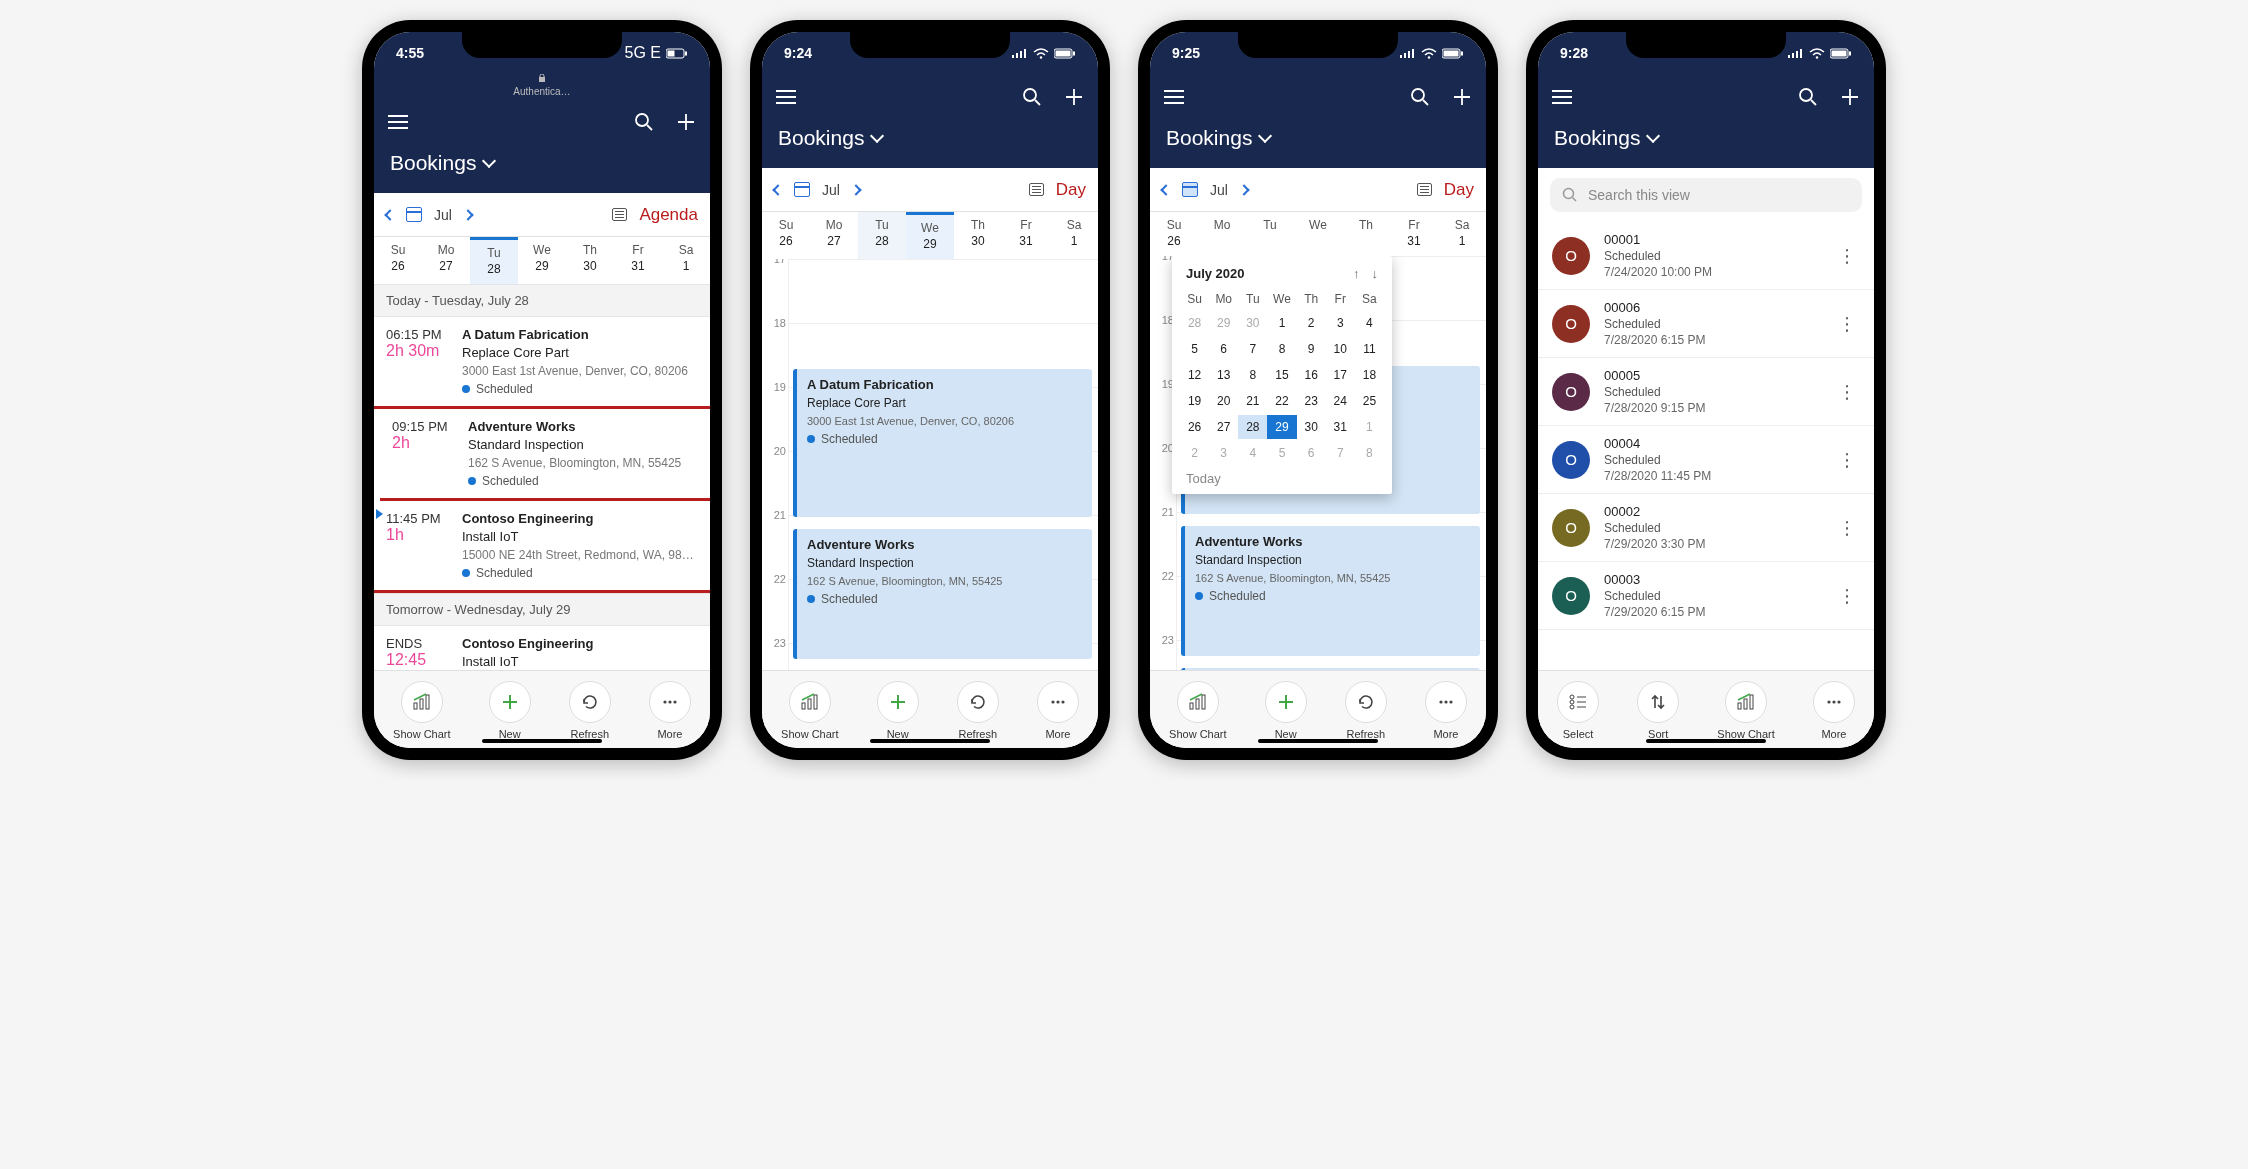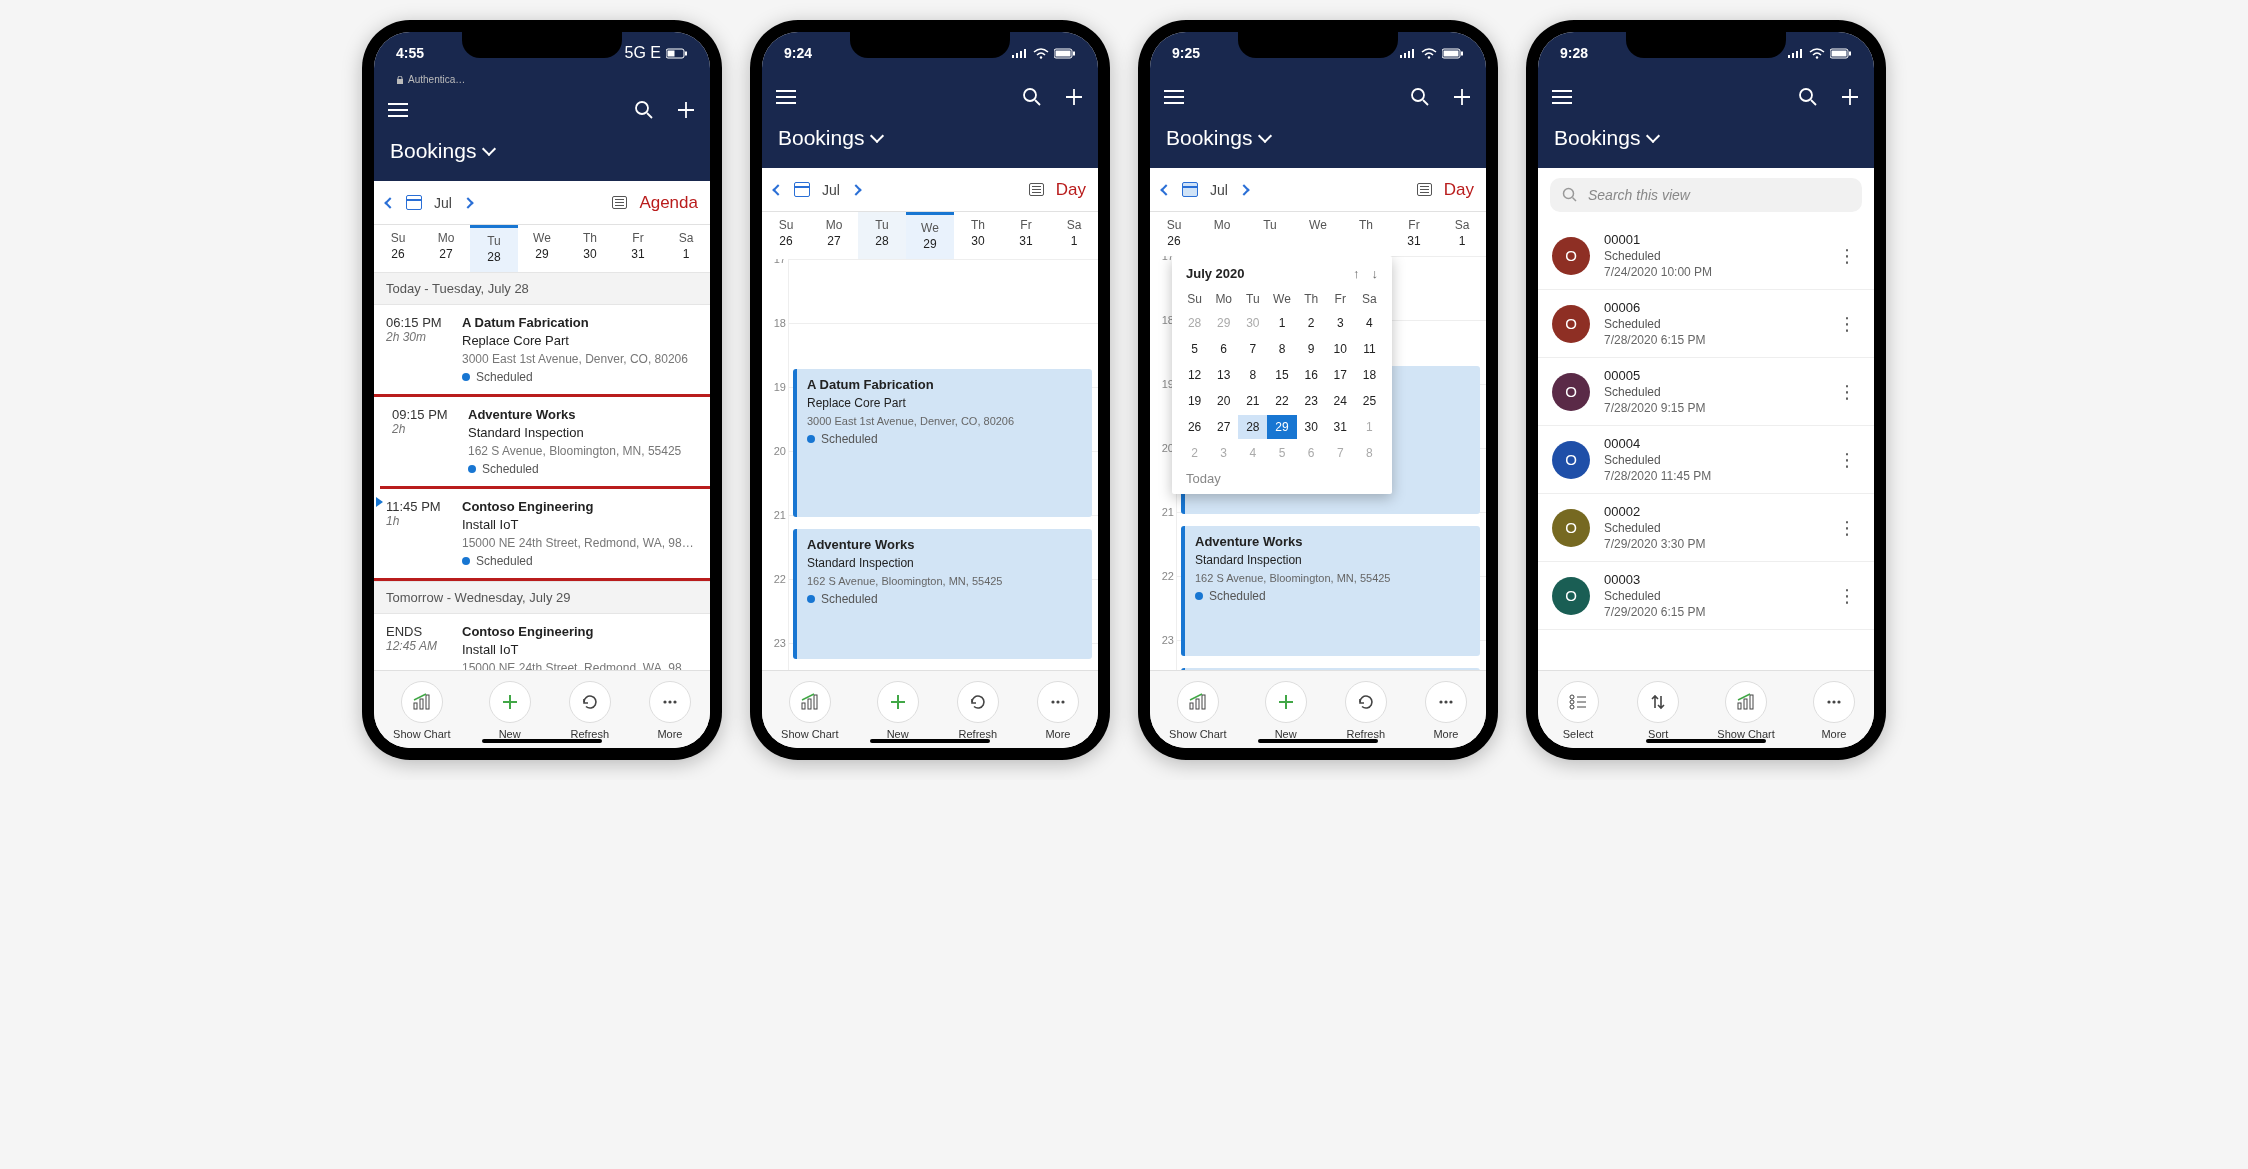--- a/index.html
+++ b/index.html
@@ -2,21 +2,21 @@
 <html><head>
 <meta charset="utf-8">
 <style>
   * { box-sizing: border-box; margin: 0; padding: 0; font-family: -apple-system, "Segoe UI", Arial, sans-serif; }
   body { background:#f5f5f5; padding:20px; display:flex; gap:28px; justify-content:center; }
   .phone { width:360px; height:740px; background:#000; border-radius:48px; padding:12px; position:relative; box-shadow:0 4px 20px rgba(0,0,0,.25);}
   .screen { width:100%; height:100%; background:#fff; border-radius:36px; overflow:hidden; display:flex; flex-direction:column; position:relative;}
   .notch { position:absolute; top:0; left:50%; transform:translateX(-50%); width:160px; height:26px; background:#000; border-radius:0 0 18px 18px; z-index:50;}
   .statusbar { height:42px; background:#19284e; color:#fff; display:flex; justify-content:space-between; align-items:center; padding:0 22px; font-size:14px; font-weight:600; flex-shrink:0;}
   .statusbar .right{display:flex;align-items:center;gap:5px;}
-  .sub-status{background:#19284e;color:#bbb;font-size:10px;padding:0 22px 2px;display:flex;align-items:center;gap:4px;}
+  .sub-status{background:#19284e;color:#bbb;font-size:10px;padding:0 22px 2px;display:flex;align-items:center;gap:4px;flex-direction:column;}
   .topbar { background:#19284e; color:#fff; height:46px; display:flex; align-items:center; justify-content:space-between; padding:0 14px; flex-shrink:0;}
   .topbar .icons{display:flex;gap:22px;font-size:22px;}
   .ham{display:flex;flex-direction:column;gap:4px;width:20px;}
   .ham span{display:block;height:2px;background:#fff;}
   .titlebar{background:#19284e;color:#fff;padding:6px 16px 18px;font-size:21px;font-weight:400;display:flex;align-items:center;gap:8px;flex-shrink:0;}
   .chev-down{display:inline-block;width:10px;height:10px;border-right:2px solid #fff;border-bottom:2px solid #fff;transform:rotate(45deg);margin-top:-4px;}
   .toolbar{height:44px;border-bottom:1px solid #e1e1e1;display:flex;align-items:center;justify-content:space-between;padding:0 12px;font-size:14px;color:#444;flex-shrink:0;}
   .toolbar .left,.toolbar .right{display:flex;align-items:center;gap:12px;}
   .arrow{display:inline-block;width:8px;height:8px;border-left:2px solid #2a6fd6;border-bottom:2px solid #2a6fd6;}
   .arrow.back{transform:rotate(45deg);}
@@ -28,21 +28,21 @@
   .list-ico{width:15px;height:13px;border:1.5px solid #555;border-radius:2px;position:relative;}
   .list-ico::before{content:"";position:absolute;display:block;top:2px;left:2px;right:2px;height:1px;background:#555;box-shadow:0 3px 0 #555,0 6px 0 #555;}
   .weekrow{display:grid;grid-template-columns:repeat(7,1fr);text-align:center;font-size:12px;color:#555;flex-shrink:0;}
   .weekrow .day{padding:6px 0 2px;}
   .weekrow .date{padding-bottom:8px;color:#222;}
   .daycol.selected{border-top:3px solid #1876d2;background:#e9f2fc;}
   .daycol.highlighted{background:#eef4fa;}
   .section-head{background:#f3f3f3;color:#555;font-size:13px;padding:8px 12px;border-top:1px solid #e5e5e5;border-bottom:1px solid #e5e5e5;}
   .agenda-item{display:flex;padding:10px 12px;border-bottom:3px solid #b91c1c;gap:12px;font-size:13px;}
   .agenda-item .time{width:64px;flex-shrink:0;color:#333;}
-  .agenda-item .dur{color:#737373;font-size:12px;font-style:italic;}
+  .agenda-item .dur{color:#ec4899;font-size:16px;}
   .agenda-item .body{flex:1;}
   .agenda-item .title{font-weight:600;color:#222;margin-bottom:3px;}
   .agenda-item .subj{color:#222;margin-bottom:4px;}
   .agenda-item .addr{color:#777;font-size:12px;margin-bottom:4px;}
   .status-line{font-size:12px;color:#555;display:flex;align-items:center;gap:6px;}
   .dot{width:8px;height:8px;border-radius:50%;background:#1876d2;display:inline-block;}
   .content{flex:1;overflow:hidden;position:relative;}
   .scroll{overflow-y:auto;height:100%;}
   .hourlabel{position:absolute;left:4px;font-size:11px;color:#888;width:20px;text-align:right;}
   .daygrid{position:relative;height:500px;margin-left:26px;border-left:1px solid #eee;}
@@ -61,21 +61,21 @@
   .popup-head{display:flex;justify-content:space-between;align-items:center;padding:0 6px 8px;color:#222;font-weight:600;font-size:13px;}
   .popup-head .navs{display:flex;gap:12px;color:#666;}
   .pgrid{display:grid;grid-template-columns:repeat(7,1fr);text-align:center;gap:2px 0;}
   .pday{color:#555;padding:3px 0;font-size:12px;}
   .pnum{padding:5px 0;color:#222;}
   .pnum.dim{color:#aaa;}
   .pnum.hl{background:#d0e3f7;}
   .pnum.sel{background:#1876d2;color:#fff;}
   .popup-foot{text-align:left;color:#888;font-size:13px;padding:6px 6px 0;}
   
-  .search{margin:10px 12px;background:#f1f1f1;border-radius:10px;padding:9px 12px;display:flex;align-items:center;gap:10px;color:#888;font-size:14px;font-style:italic;}
+  .search{margin:10px 12px;background:#f1f1f1;border-radius:10px;padding:9px 12px;display:flex;align-items:center;gap:10px;color:#888;font-size:14px;}
   .listrow{display:flex;align-items:center;padding:10px 14px;border-bottom:1px solid #eee;gap:14px;}
   .avatar{width:38px;height:38px;border-radius:50%;display:flex;align-items:center;justify-content:center;color:#fff;font-size:15px;flex-shrink:0;}
   .listbody{flex:1;font-size:13px;}
   .listbody .id{color:#222;font-weight:400;}
   .listbody .st{color:#555;font-size:12px;margin:2px 0;}
   .listbody .tm{color:#666;font-size:12px;}
   .more-dots{color:#555;font-size:18px;padding:0 4px;}
   svg{display:block;}
 </style>
 </head>

